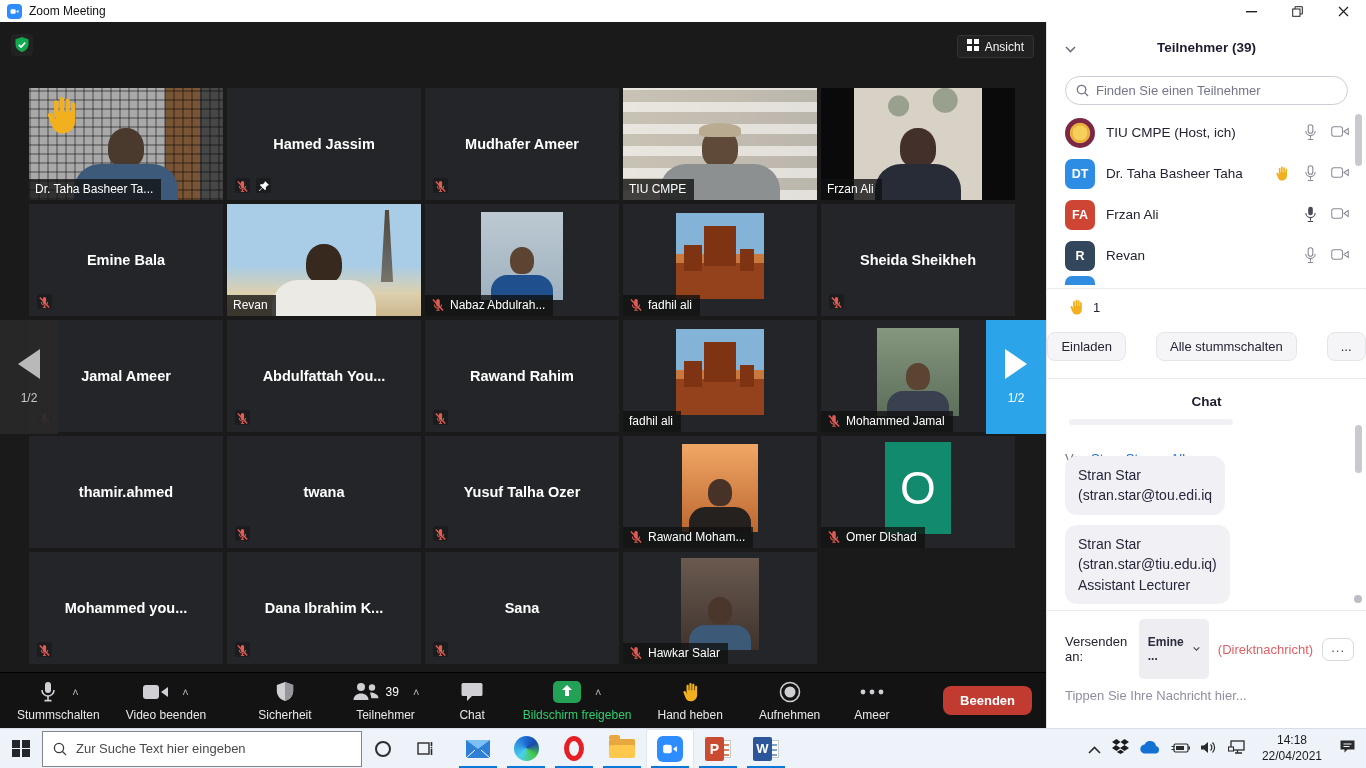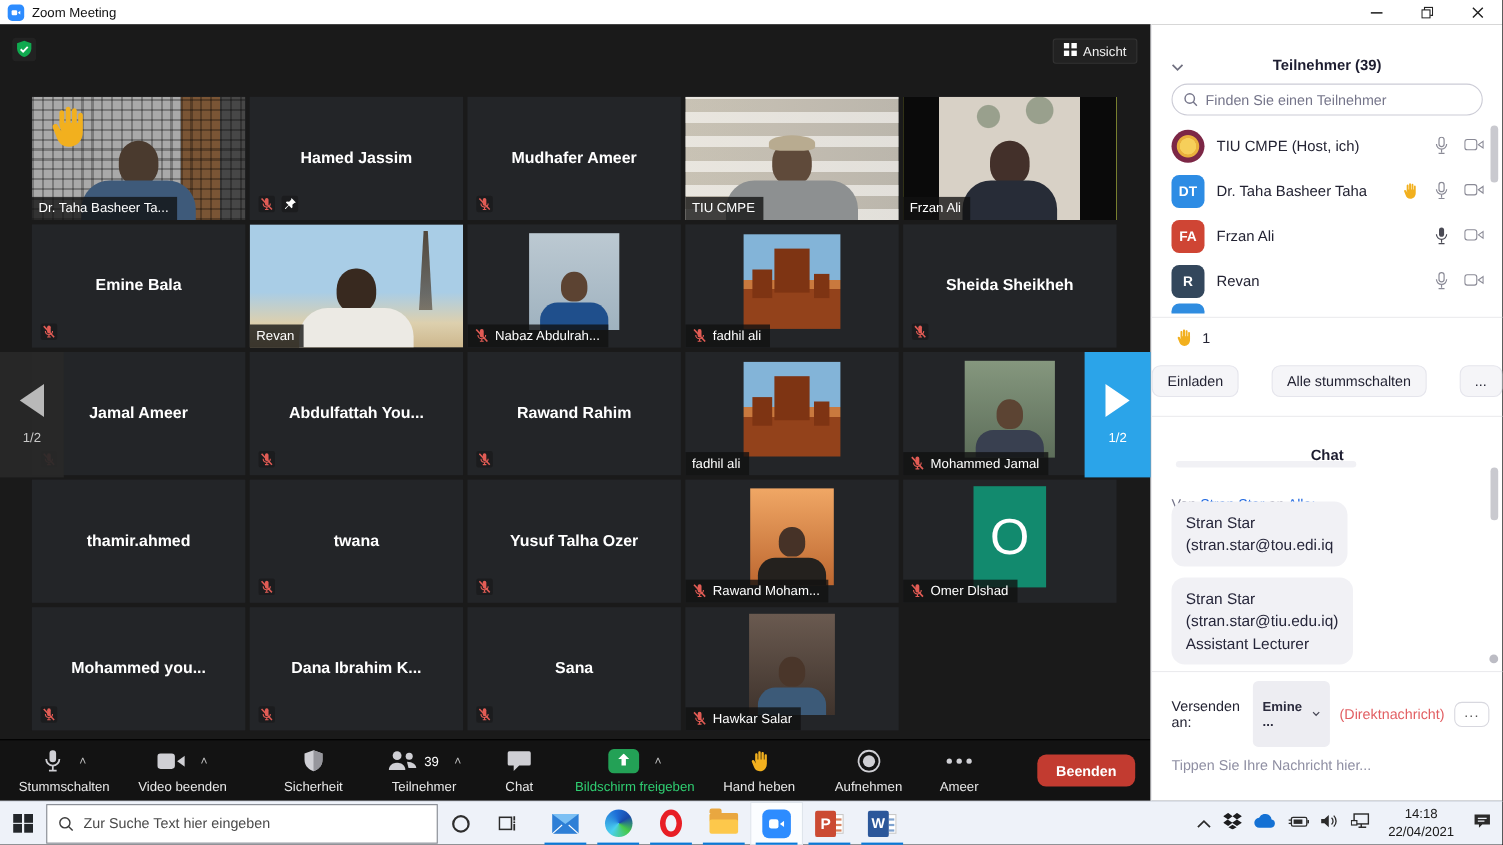--- a/index.html
+++ b/index.html
@@ -113,21 +113,21 @@
     align-items:center; justify-content:center; }
   .share-lbl { color:#2fce71; }
   .leave-btn { margin-left:auto; margin-right:14px; align-self:center; background:#c23b30;
     color:#fff; font-weight:700; font-size:13px; border:none; border-radius:8px;
     padding:7px 17px; }
 
   
   .sidebar { position:absolute; left:1046px; top:22px; width:320px; height:706px; background:#fff;
     border-left:1px solid #e2e2e6; color:#232333; }
   .sec-head { position:absolute; left:0; right:0; display:flex; align-items:center;
-    justify-content:center; height:26px; font-weight:700; font-size:13.5px; color:#1d1d30;margin-top:12px; }
+    justify-content:center; height:26px; font-weight:700; font-size:13.5px; color:#1d1d30; }
   .sec-chev { position:absolute; left:18px; top:7px; }
   .search-wrap { position:absolute; left:18px; right:18px; top:54px; height:29px;
     border:1px solid #ccccd6; border-radius:15px; display:flex; align-items:center; padding:0 10px; }
   .search-wrap input { border:none; outline:none; flex:1; font-size:13px; color:#333;
     background:transparent; margin-left:7px; font-family:"Liberation Sans",sans-serif; }
   .search-wrap input::placeholder { color:#75758a; }
   .plist { position:absolute; left:0; right:0; top:90px; }
   .prow { height:41px; display:flex; align-items:center; padding:0 18px; gap:11px; }
   .pav { width:30px; height:30px; border-radius:7px; color:#fff; font-weight:700; font-size:12.5px;
     display:flex; align-items:center; justify-content:center; flex:none; }
@@ -172,21 +172,21 @@
   .msg-input { position:absolute; left:18px; right:18px; top:630px; border:none; outline:none;
     font-size:13px; background:transparent; font-family:"Liberation Sans",sans-serif;margin-top:36px; }
   .msg-input::placeholder { color:#8f8fa3; }
 
   
   .taskbar { position:absolute; left:0; top:728px; width:1366px; height:40px; background:#eef2f9;
     border-top:1px solid #d8dde6; display:flex; align-items:center; z-index:60; }
   .tb-start { width:42px; height:40px; display:flex; align-items:center; justify-content:center; }
   .winlogo { display:grid; grid-template-columns:8px 8px; grid-template-rows:8px 8px; gap:1.5px; }
   .winlogo span { background:#23272b; }
-  .tb-search { width:356px; height:30px; background:#fff; border:1px solid #80858e; display:flex;
+  .tb-search { width:320px; height:30px; background:#fff; border:1px solid #80858e; display:flex;
     align-items:center; padding:17px 10px; gap:9px; }
   .tb-search input { border:none; outline:none; flex:1; font-size:13px; color:#3c3c3c;
     background:transparent; font-family:"Liberation Sans",sans-serif; }
   .tb-search input::placeholder { color:#4a4a4a; }
   .tb-slot { width:42px; height:40px; display:flex; align-items:center; justify-content:center; }
   .cortana-ring { width:16px; height:16px; border:2.5px solid #2e2e2e; border-radius:50%; }
   .tb-apps { display:flex; height:40px; margin-left:8px; }
   .tb-app { width:48px; height:40px; display:flex; align-items:center; justify-content:center;
     position:relative; }
   .tb-app::after { content:''; position:absolute; bottom:0; left:5px; right:5px; height:3px;

